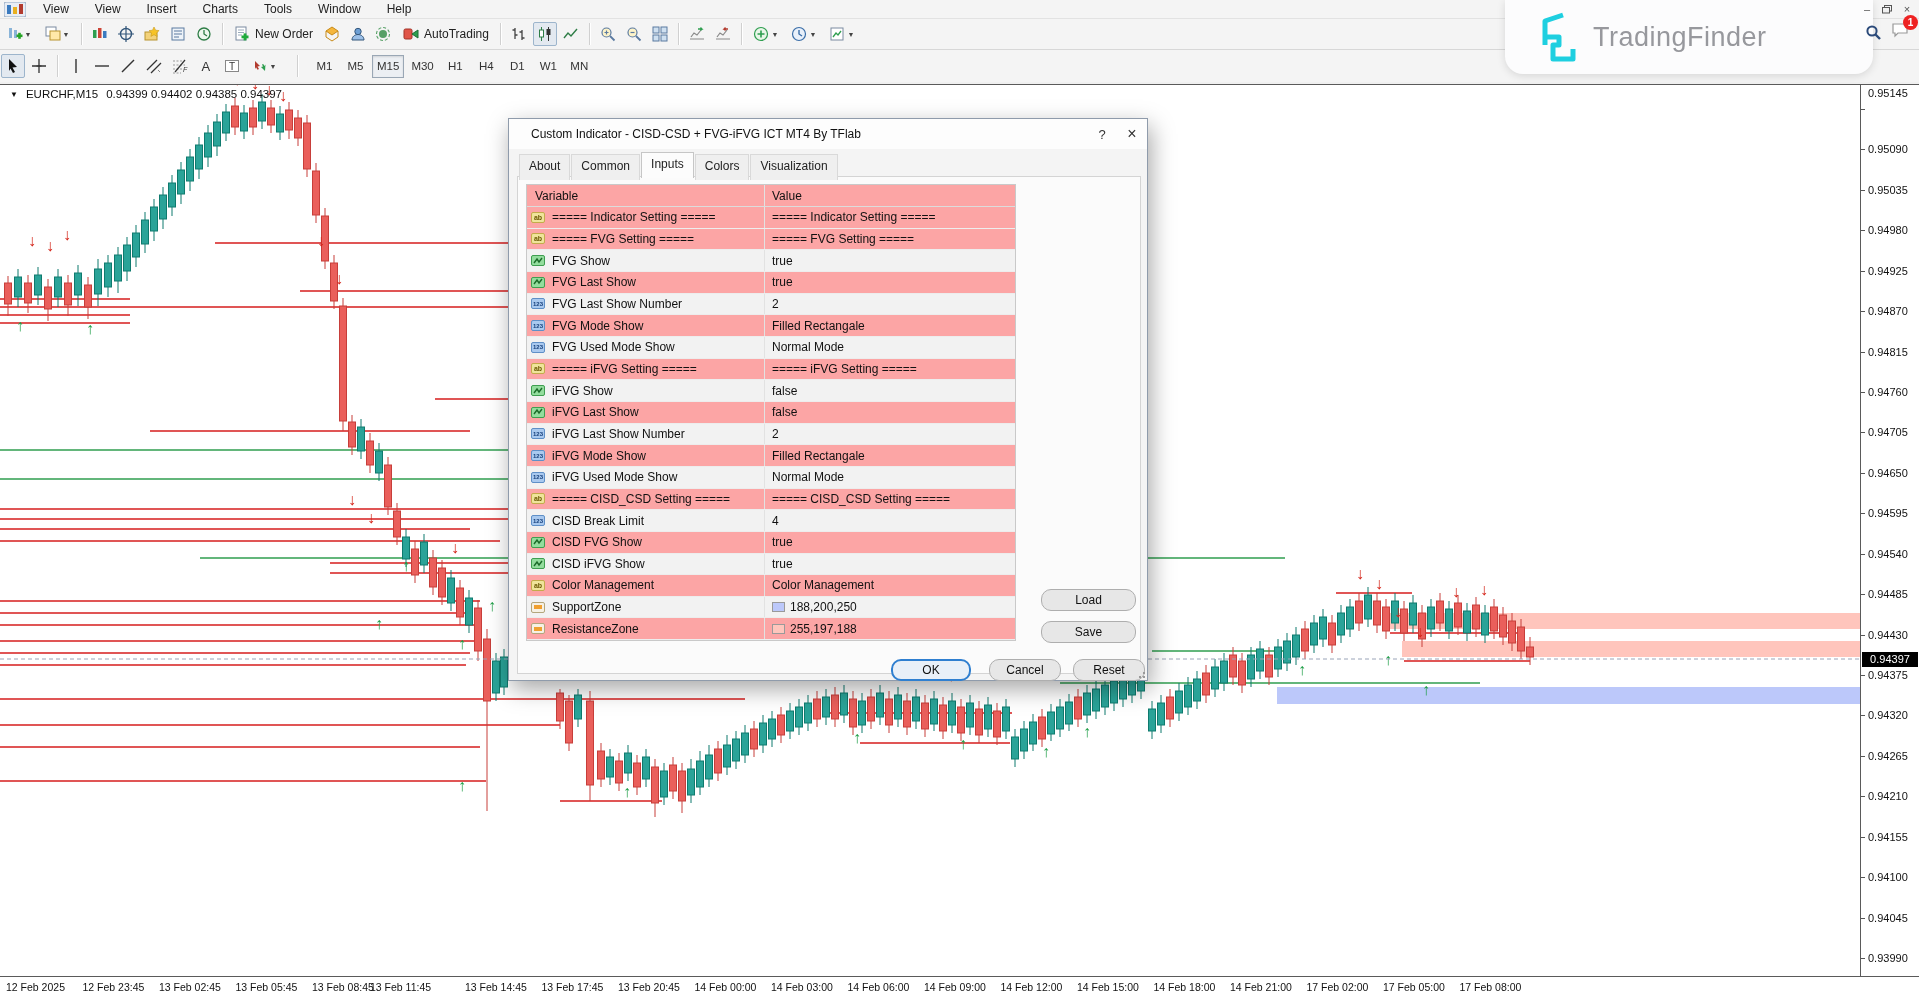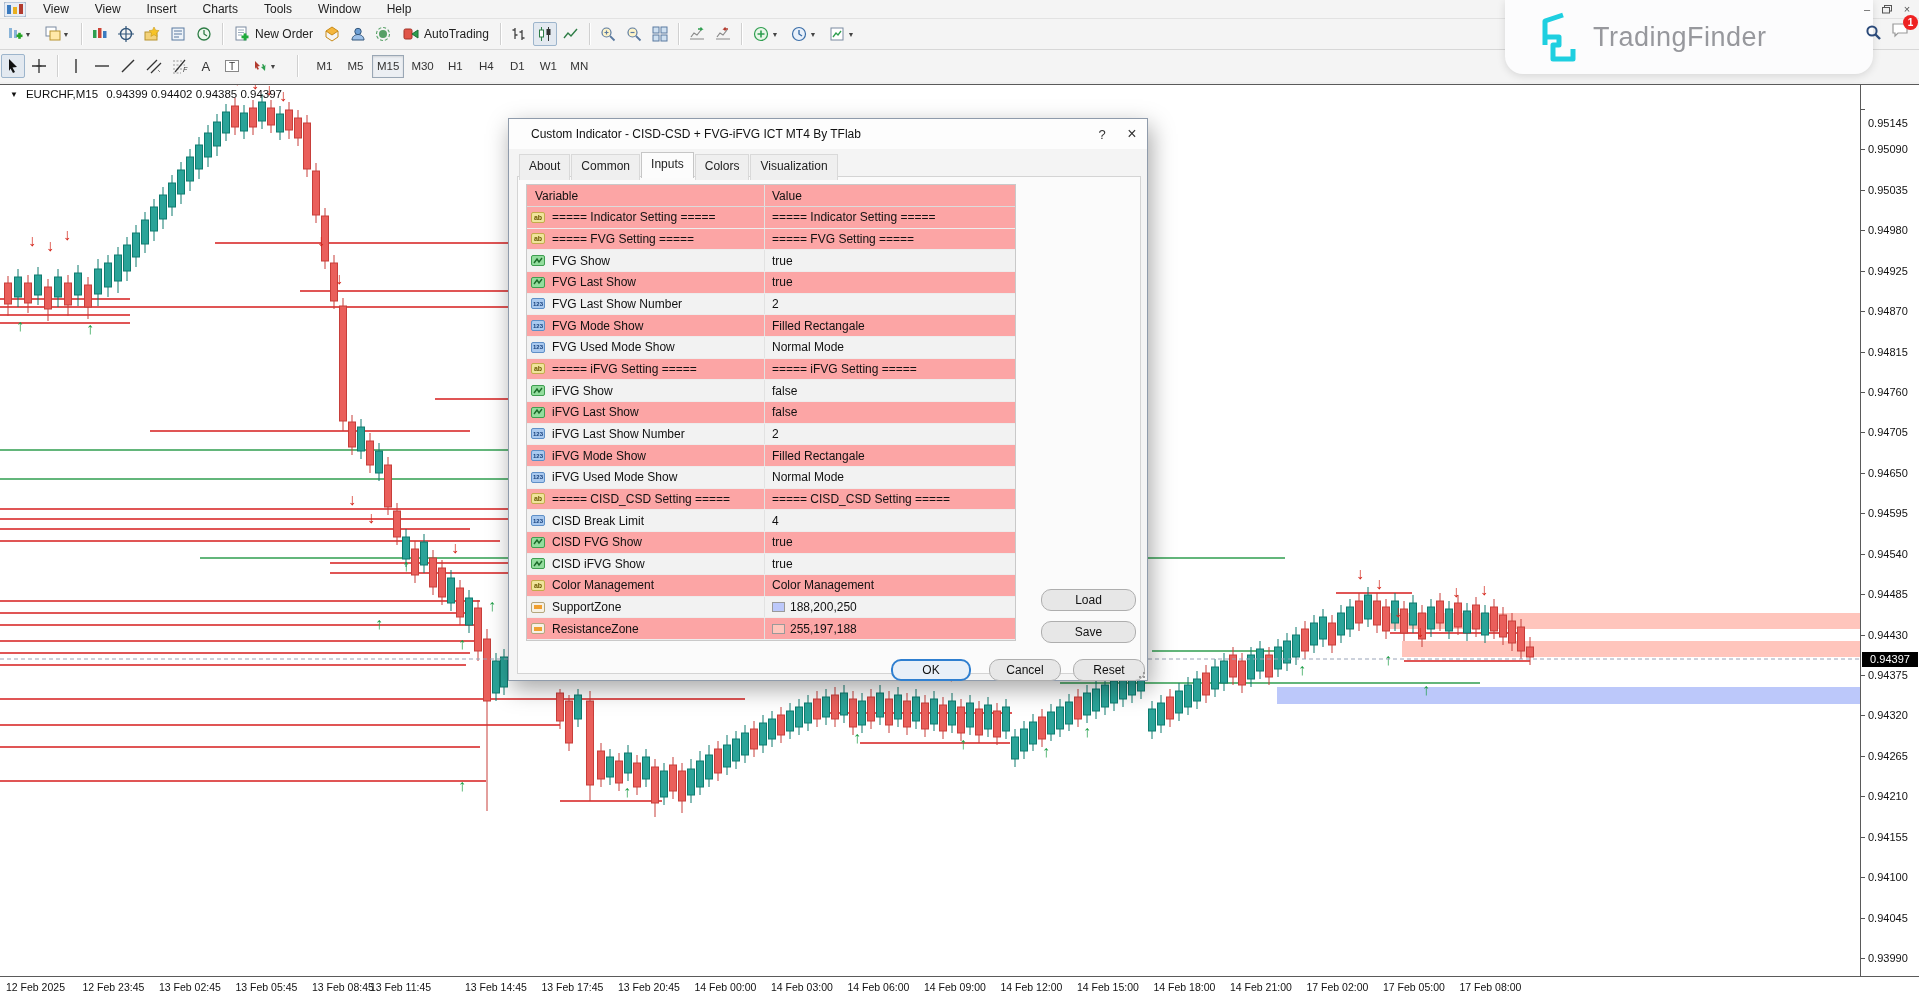--- a/index.html
+++ b/index.html
@@ -755,21 +755,21 @@
         <line x1="0" y1="658" x2="1860" y2="658" stroke="#9aa4b8" stroke-width="1" stroke-dasharray="4 3"></line>
       </svg>
     <div class="chart-title">
       <span class="tri">▼</span>
       <span>EURCHF,M15</span>
       <span>0.94399 0.94402 0.94385 0.94397</span>
     </div>
   </div>
   <div class="price-axis" id="price-axis">
       <div class="price-tick" style="top: 24px;"></div>
-      <div class="price-label" style="top: 32px;">0.95145</div>
+      <div class="price-label" style="top: 2px;">0.95145</div>
       <div class="price-tick" style="top: 64.43px;"></div>
       <div class="price-label" style="top: 58.43px;">0.95090</div>
       <div class="price-tick" style="top: 104.86px;"></div>
       <div class="price-label" style="top: 98.86px;">0.95035</div>
       <div class="price-tick" style="top: 145.29px;"></div>
       <div class="price-label" style="top: 139.29px;">0.94980</div>
       <div class="price-tick" style="top: 185.72px;"></div>
       <div class="price-label" style="top: 179.72px;">0.94925</div>
       <div class="price-tick" style="top: 226.15px;"></div>
       <div class="price-label" style="top: 220.15px;">0.94870</div>

